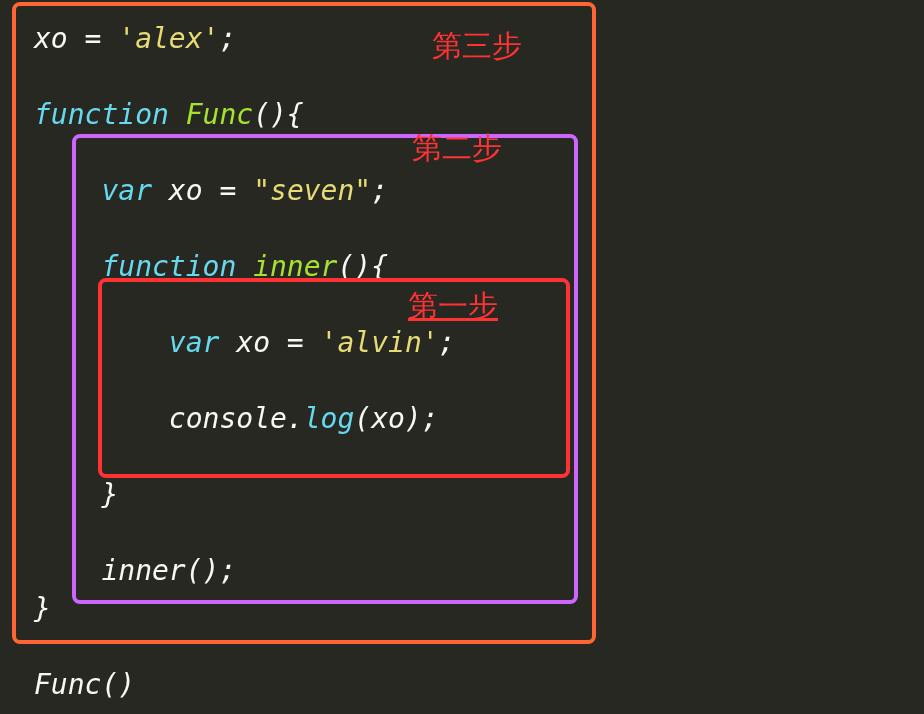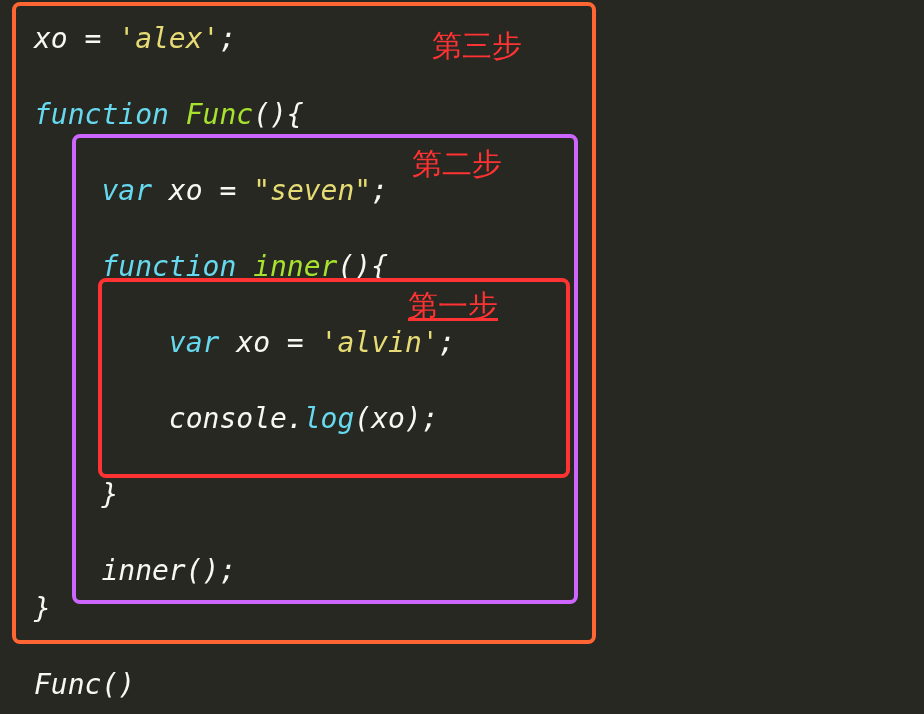--- a/index.html
+++ b/index.html
@@ -56,21 +56,21 @@
   }
   .label {
     position: absolute;
     font-style: normal;
     font-family: "PingFang SC", "Microsoft YaHei", sans-serif;
     font-size: 30px;
     color: #ff3333;
     pointer-events: none;
   }
   .label3 { left: 432px; top: 18px; margin-top: 8px; }
-  .label2 { left: 412px; top: 144px; text-align: center; }
+  .label2 { left: 412px; top: 128px; text-align: center; }
   .label1 { left: 408px; top: 286px; text-decoration: underline; }
 </style>
 </head>
 <body>
 
 <pre><span class="ident">xo</span><span class="punct"> = </span><span class="str">'alex'</span><span class="punct">;</span>
 
 <span class="kw">function</span><span> </span><span class="fn">Func</span><span class="punct">(){</span>
 
     <span class="kw">var</span><span class="ident"> xo = </span><span class="str">"seven"</span><span class="punct">;</span>

